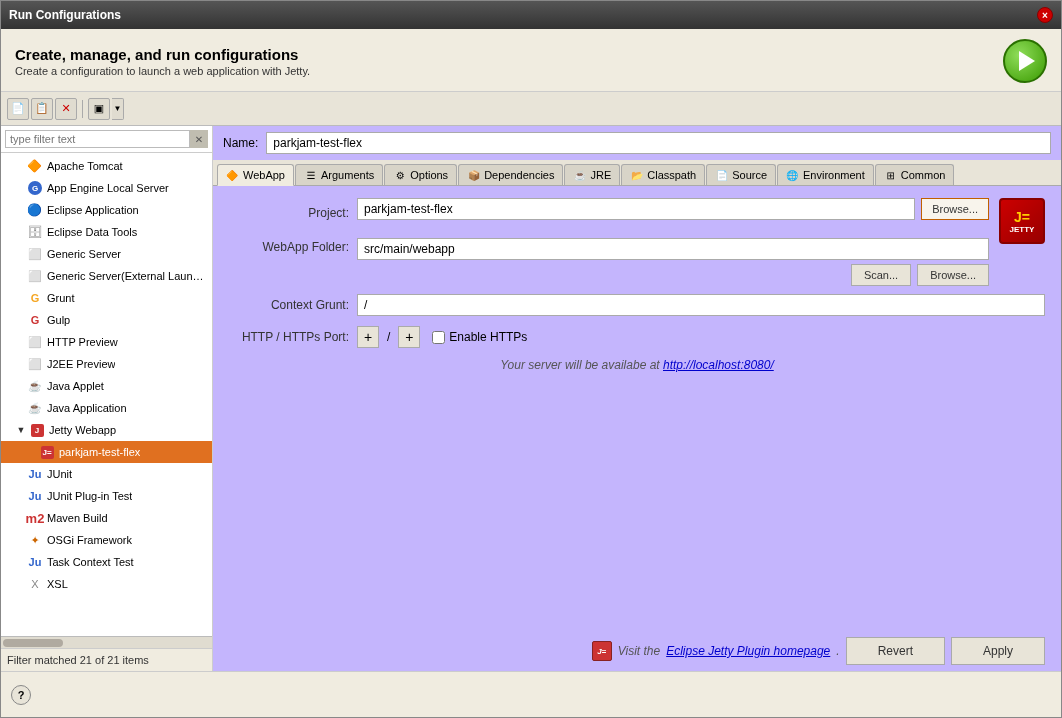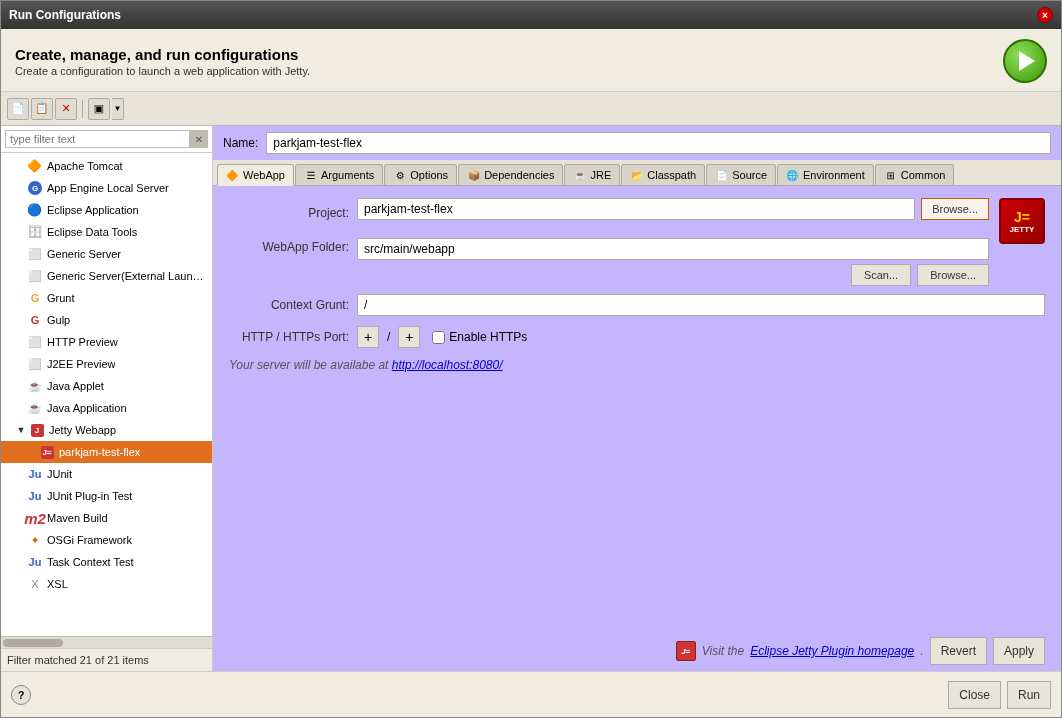--- a/index.html
+++ b/index.html
@@ -66,34 +66,34 @@
     .webapp-folder-row { margin-bottom: 8px; }
     .webapp-folder-buttons { display: flex; gap: 6px; margin-top: 4px; justify-content: flex-end; }
     .scan-btn, .browse-btn2 { border: 1px solid #aaa; background: #e8e4d8; padding: 2px 12px; cursor: pointer; font-size: 11px; color: #333; height: 22px; }
 
     .port-row { display: flex; align-items: center; margin-bottom: 10px; }
     .port-btn { width: 22px; height: 22px; border: 1px solid #aaa; background: #e8e4d8; cursor: pointer; font-size: 14px; display: flex; align-items: center; justify-content: center; }
     .port-separator { padding: 0 4px; }
     .https-check { display: flex; align-items: center; gap: 4px; margin-left: 8px; }
     .https-checkbox { width: 13px; height: 13px; }
 
-    .server-msg { margin: 0 0; font-size: 12px; color: #555; font-style: italic; }
+    .server-msg { text-align: center; margin: 0 0; font-size: 12px; color: #555; font-style: italic; }
     .server-link { color: #0000cc; text-decoration: underline; cursor: pointer; }
 
     .jetty-footer { display: flex; align-items: center; justify-content: flex-end; padding: 8px 16px; gap: 6px; font-size: 12px; color: #555; font-style: italic; }
     .jetty-footer-icon { width: 20px; height: 20px; background: #cc3333; border: 1px solid #882222; display: flex; align-items: center; justify-content: center; color: white; font-size: 8px; font-weight: bold; border-radius: 2px; }
     .jetty-link { color: #0000cc; text-decoration: underline; cursor: pointer; }
 
     .project-row { display: flex; align-items: center; gap: 6px; margin-bottom: 8px; }
 
     .bottom-bar { background: #f0ece0; border-top: 1px solid #ccc; padding: 6px 10px; display: flex; align-items: center; justify-content: space-between; height: 46px; }
     .bottom-left { display: flex; align-items: center; gap: 8px; }
     .help-btn { width: 20px; height: 20px; border-radius: 50%; border: 1px solid #888; background: #e8e4d8; cursor: pointer; display: flex; align-items: center; justify-content: center; font-size: 11px; font-weight: bold; }
     .bottom-right { display: flex; gap: 6px; }
-    .action-btn { border: 1px solid #aaa; background: #e8e4d8; padding: 4px 10px; cursor: pointer; font-size: 12px; color: #333; height: 28px; }
+    .action-btn { border: 1px solid #aaa; background: #e8e4d8; padding: 4px 31px; cursor: pointer; font-size: 12px; color: #333; height: 28px; }
 
     .revert-apply-row { display: flex; align-items: center; justify-content: flex-end; gap: 6px; padding: 4px 16px 6px; }
 
     .jetty-logo { width: 46px; height: 46px; background: linear-gradient(135deg, #cc0000, #990000); border: 2px solid #880000; border-radius: 4px; display: flex; flex-direction: column; align-items: center; justify-content: center; color: white; font-weight: bold; font-size: 9px; }
     .jetty-logo-top { font-size: 14px; font-weight: 900; color: #ffcc00; }
   </style>
 </head>
 <body>
 
 <div class="window">
@@ -268,21 +268,21 @@
               <span style="width:12px;flex-shrink:0;"></span>
               <span class="item-icon">
                 <span style="color:#3366cc;font-size:11px;font-weight:bold;">Ju</span>
               </span>
               <span class="item-label">JUnit Plug-in Test</span>
             </div>
             <div class="sidebar-item">
               <span style="display:inline-block;width:6px;flex-shrink:0;"></span>
               <span style="width:12px;flex-shrink:0;"></span>
               <span class="item-icon">
-                <span style="color:#cc3333;font-size:15px;font-weight:bold;font-style:italic;">m2</span>
+                <span style="color:#cc3333;font-size:13px;font-weight:bold;">m2</span>
               </span>
               <span class="item-label">Maven Build</span>
             </div>
             <div class="sidebar-item">
               <span style="display:inline-block;width:6px;flex-shrink:0;"></span>
               <span style="width:12px;flex-shrink:0;"></span>
               <span class="item-icon">
                 <span style="color:#cc6600;font-size:11px;">✦</span>
               </span>
               <span class="item-label">OSGi Framework</span>
@@ -430,19 +430,15 @@
 
       </div>
     </div>
 
   </div>
 
   <div class="bottom-bar">
     <div class="bottom-left">
       <div class="help-btn">?</div>
     </div>
-    <div class="bottom-right">
-      <button class="action-btn">Close</button>
-      <button class="action-btn">Run</button>
-    </div>
   </div>
 
 </div>
 
 </body></html>

